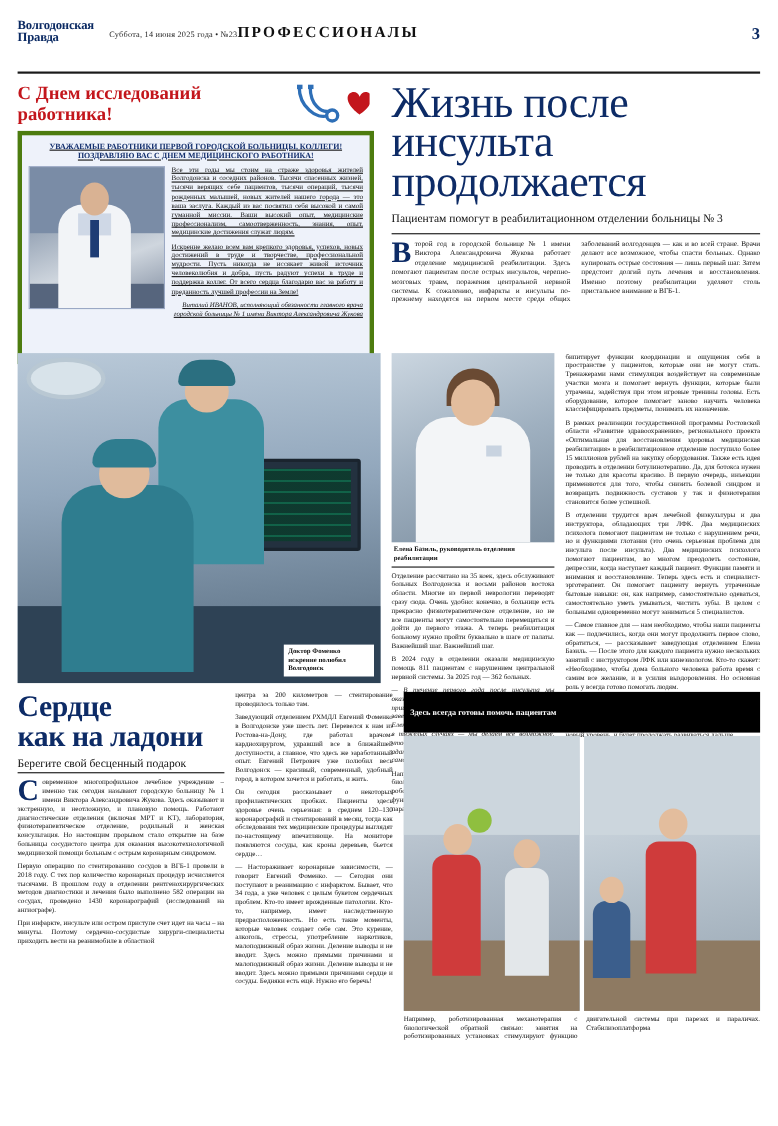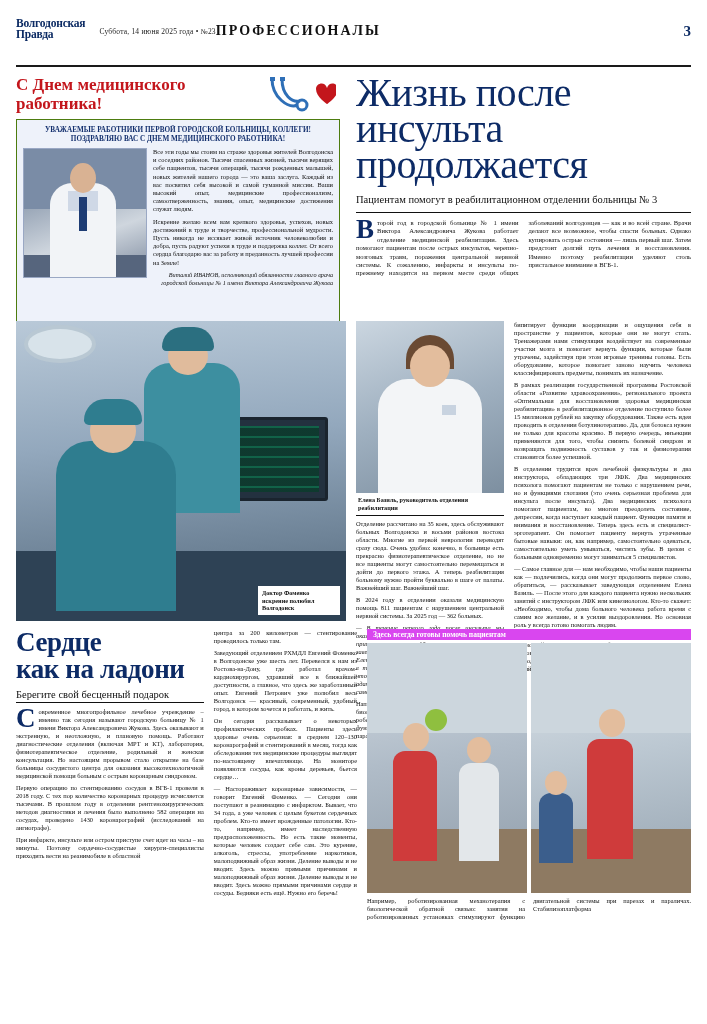--- a/index.html
+++ b/index.html
@@ -90,25 +90,26 @@
   }
   .stetho {
     position: absolute;
     right: 4px;
     top: 0px;
     width: 70px;
     height: 44px;
   }
   .greeting-box {
     margin-top: 6px;
-    border: 1px solid #4d7c0f;
+    border: 4px solid #4d7c0f;
     background: #eef2fa;
     display: flex;
     height: 212px;
     box-sizing: border-box;
+    text-decoration: underline;
   }
   .greeting-text-wrap {
     padding: 6px 6px 4px 6px;
     width: 100%;
     box-sizing: border-box;
   }
   .greeting-head {
     font-size: 7.2px;
     font-weight: bold;
     color: #14306e;
@@ -357,25 +358,25 @@
     line-height: 8px;
     text-align: justify;
   }
   .bl-body p { margin: 0 0 4px 0; }
 
   .bm-col { width: 148px; font-size: 6.4px; line-height: 8px; text-align: justify; }
   .bm-col p { margin: 0 0 4px 0; }
 
   .br-col { flex: 1; }
   .br-banner {
-    background: #d946ef;
+    background: #000000;
     color: #fff;
     font-size: 7.5px;
     font-weight: bold;
-    padding: 1px 6px;
+    padding: 14px 6px;
     margin-bottom: 3px;
   }
   .br-photos { display: flex; gap: 4px; }
   .br-photo {
     position: relative; overflow: hidden;
   }
   .brp1 {
     width: 160px; height: 250px;
     background: linear-gradient(170deg,#d6dde4 0%,#b0bcc8 45%,#8e9ba8 100%);
   }
@@ -415,21 +416,21 @@
       <span class="l1">Правда</span>
     </div>
     <div class="masthead-date">Суббота, 14 июня 2025 года • №23</div>
     <div class="masthead-rubric">ПРОФЕССИОНАЛЫ</div>
     <div class="masthead-page">3</div>
   </div>
 
   <div class="top-zone">
 
     <div class="greeting-col">
-      <div class="greeting-title">С Днем медицинского работника!</div>
+      <div class="greeting-title">С Днем исследований работника!</div>
       <svg class="stetho" viewBox="0 0 70 44">
         <path d="M6 4 C6 22, 22 34, 32 30" stroke="#2e6fb7" stroke-width="3" fill="none"></path>
         <path d="M16 4 C16 20, 26 28, 34 26" stroke="#2e6fb7" stroke-width="3" fill="none"></path>
         <circle cx="36" cy="30" r="5" fill="none" stroke="#2e6fb7" stroke-width="3"></circle>
         <path d="M50 14 c0-6 9-8 11-1 2-7 11-5 11 1 0 8-11 15-11 15S50 22 50 14z" fill="#c3161c"></path>
         <rect x="4" y="2" width="5" height="4" fill="#2e6fb7"></rect>
         <rect x="14" y="2" width="5" height="4" fill="#2e6fb7"></rect>
       </svg>
 
       <div class="greeting-box">

